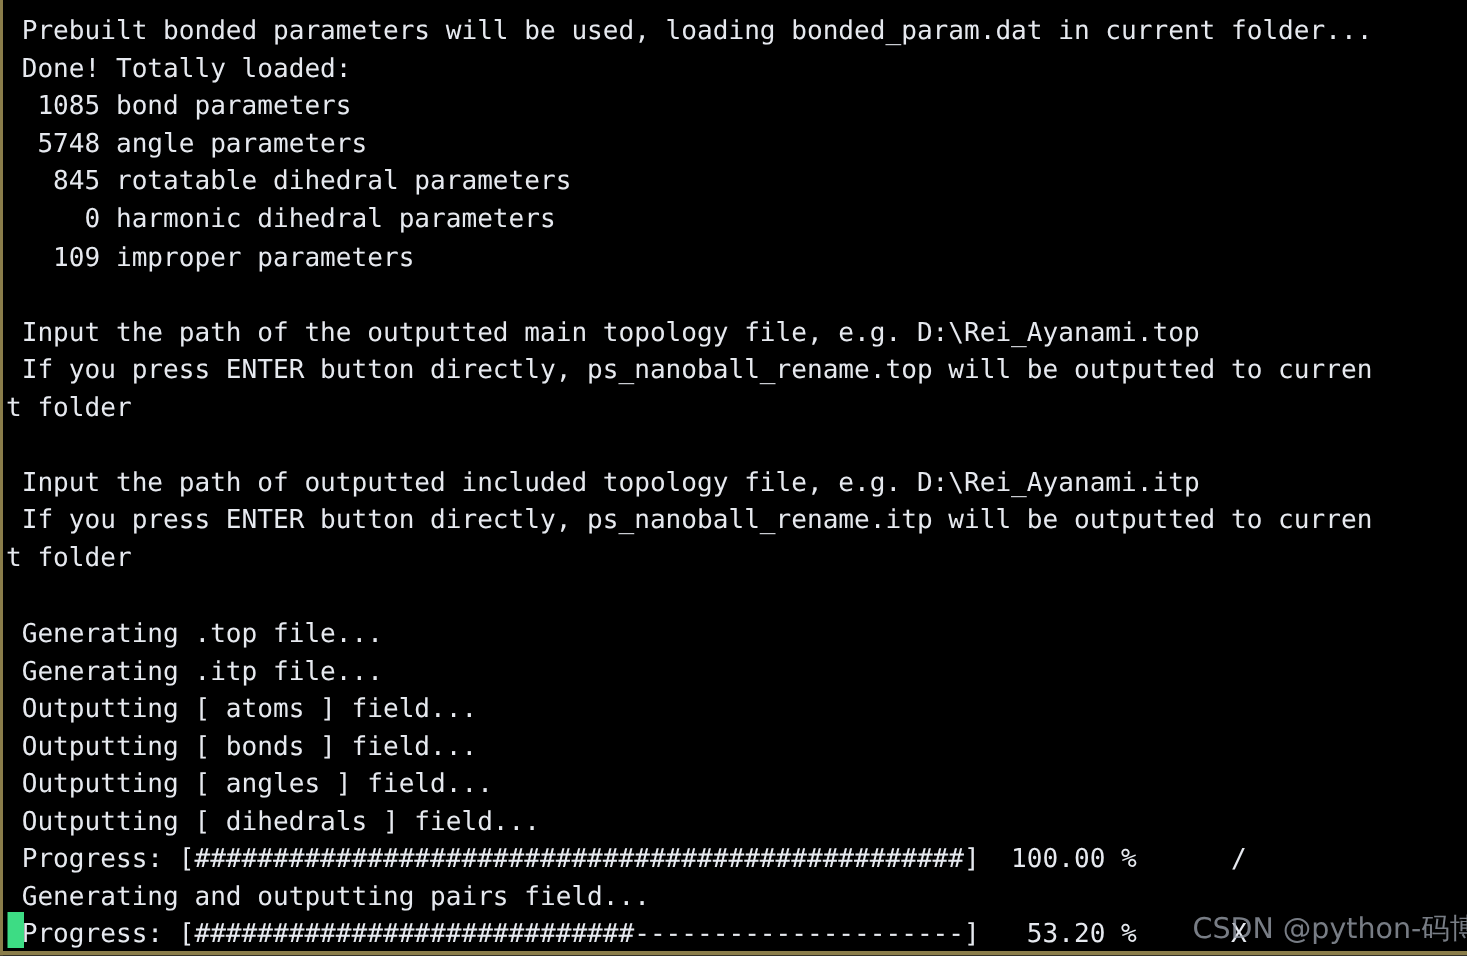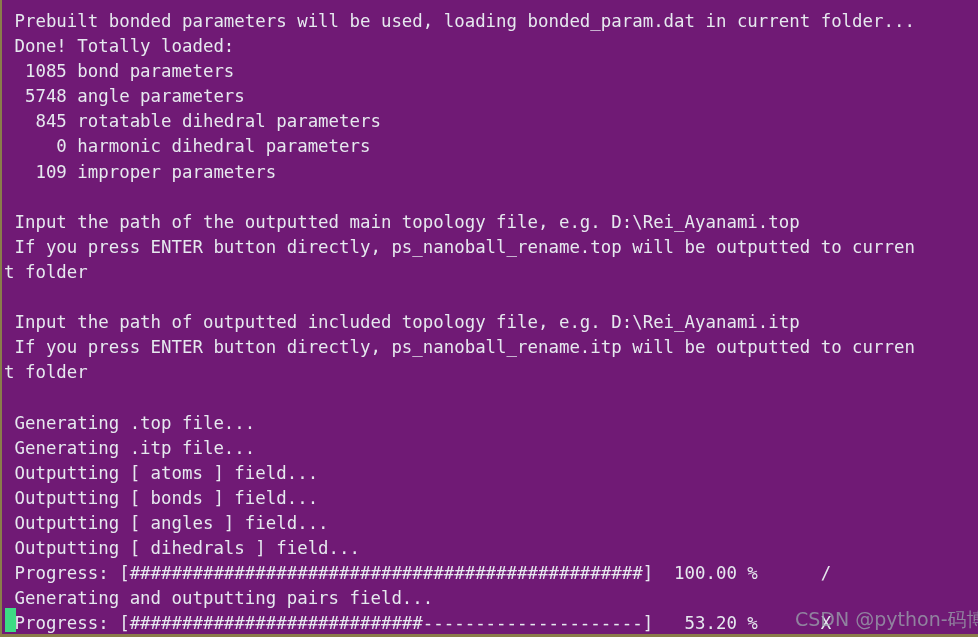--- a/index.html
+++ b/index.html
@@ -60,21 +60,21 @@
     line-height: 24px;
     color: #9aa0ab;
     opacity: 0.78;
     white-space: pre;
     pointer-events: none;
   }
 </style>
 </head>
 <body>
 
-<div id="terminal" style="background: #701a75;">
+<div id="terminal" style="background: #000000;">
 
   <pre id="console-output" style="color: rgb(230, 233, 239);"><span class="line"> Prebuilt bonded parameters will be used, loading bonded_param.dat in current folder...</span><span class="line"> Done! Totally loaded:</span><span class="line">  1085 bond parameters</span><span class="line">  5748 angle parameters</span><span class="line">   845 rotatable dihedral parameters</span><span class="line">     0 harmonic dihedral parameters</span><span class="line">   109 improper parameters</span><span class="line blank">&nbsp;</span><span class="line"> Input the path of the outputted main topology file, e.g. D:\Rei_Ayanami.top</span><span class="line"> If you press ENTER button directly, ps_nanoball_rename.top will be outputted to curren</span><span class="line">t folder</span><span class="line blank">&nbsp;</span><span class="line"> Input the path of outputted included topology file, e.g. D:\Rei_Ayanami.itp</span><span class="line"> If you press ENTER button directly, ps_nanoball_rename.itp will be outputted to curren</span><span class="line">t folder</span><span class="line blank">&nbsp;</span><span class="line"> Generating .top file...</span><span class="line"> Generating .itp file...</span><span class="line"> Outputting [ atoms ] field...</span><span class="line"> Outputting [ bonds ] field...</span><span class="line"> Outputting [ angles ] field...</span><span class="line"> Outputting [ dihedrals ] field...</span><span class="line"> Progress: [#################################################]  100.00 %      /</span><span class="line"> Generating and outputting pairs field...</span><span class="line"> Progress: [############################---------------------]   53.20 %      X</span></pre>
 
   <div id="cursor-block" style="background: rgb(61, 220, 132);"></div>
 
   <div id="watermark">CSDN @python-码博士</div>
 
 </div>
 
 </body></html>

